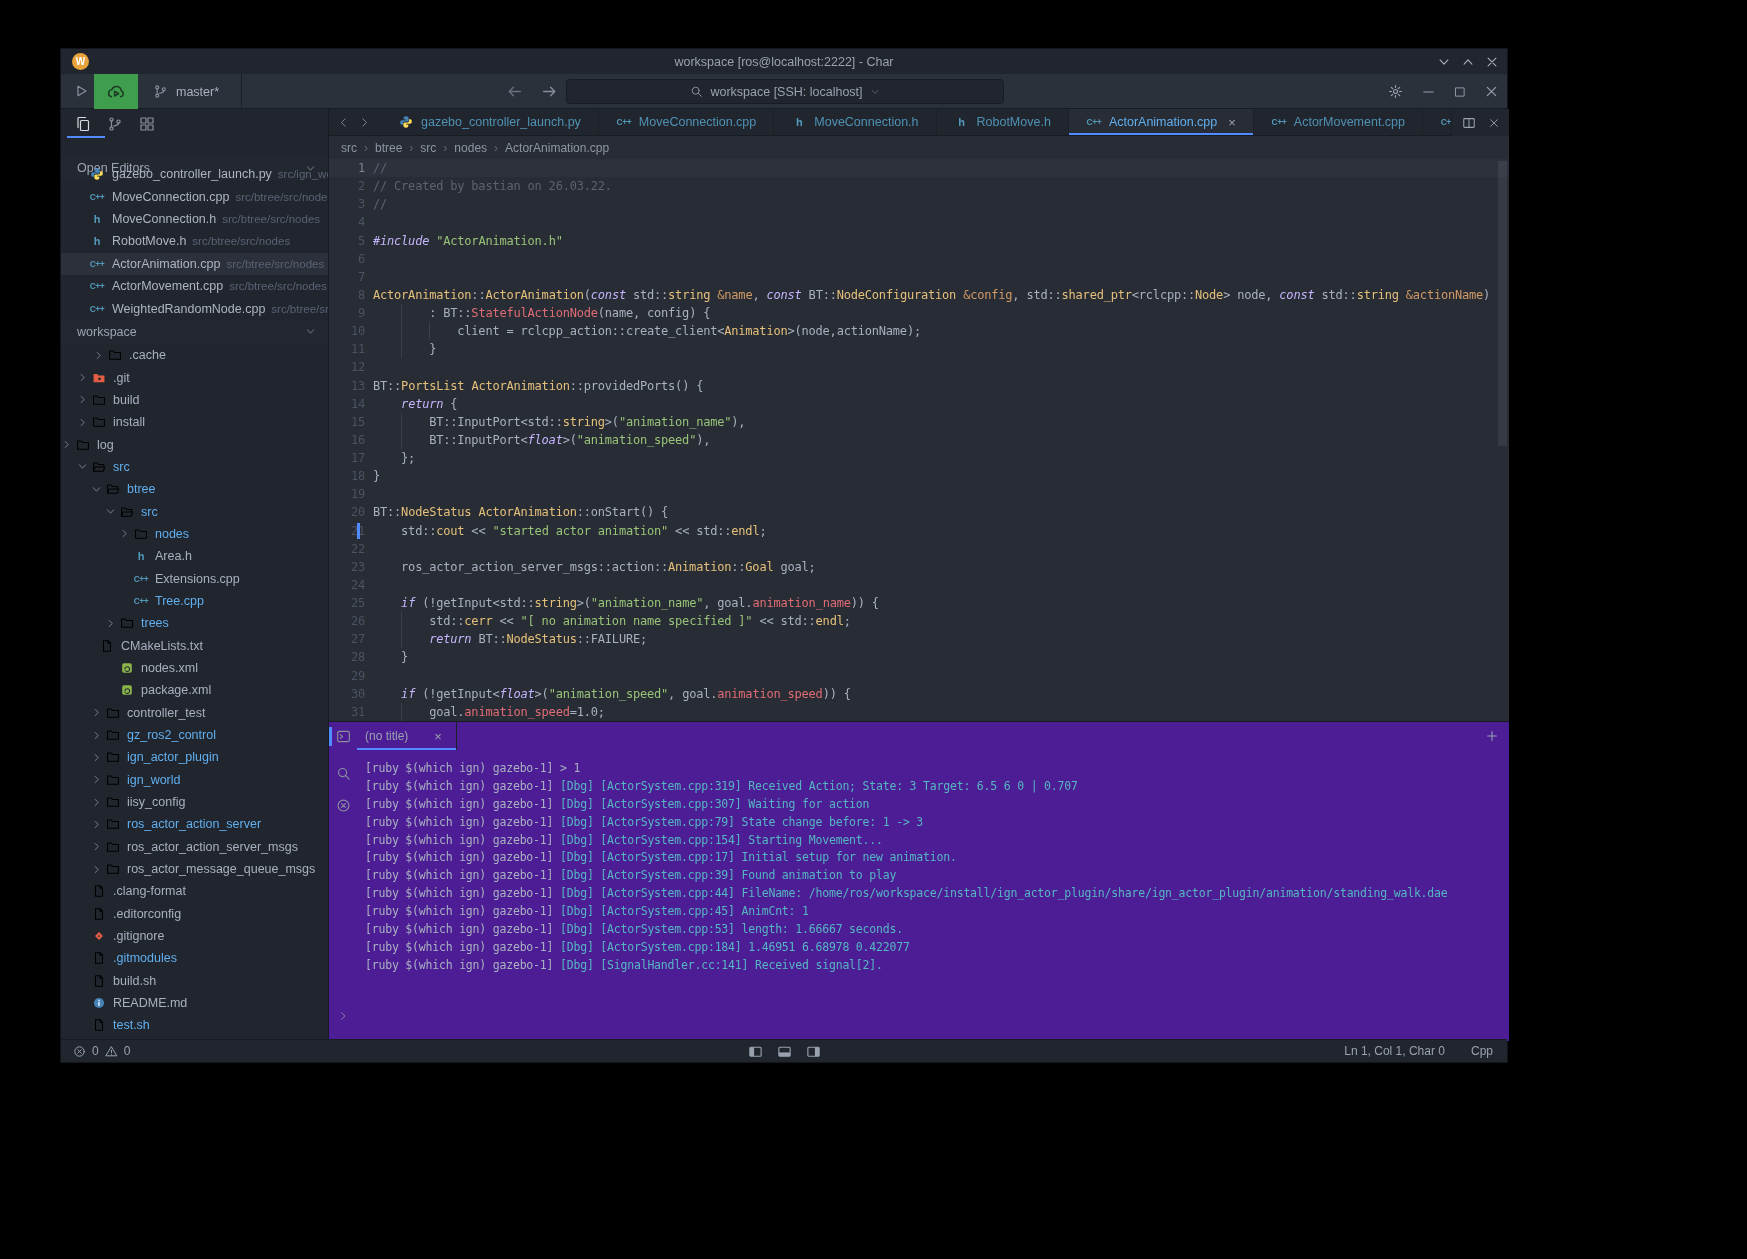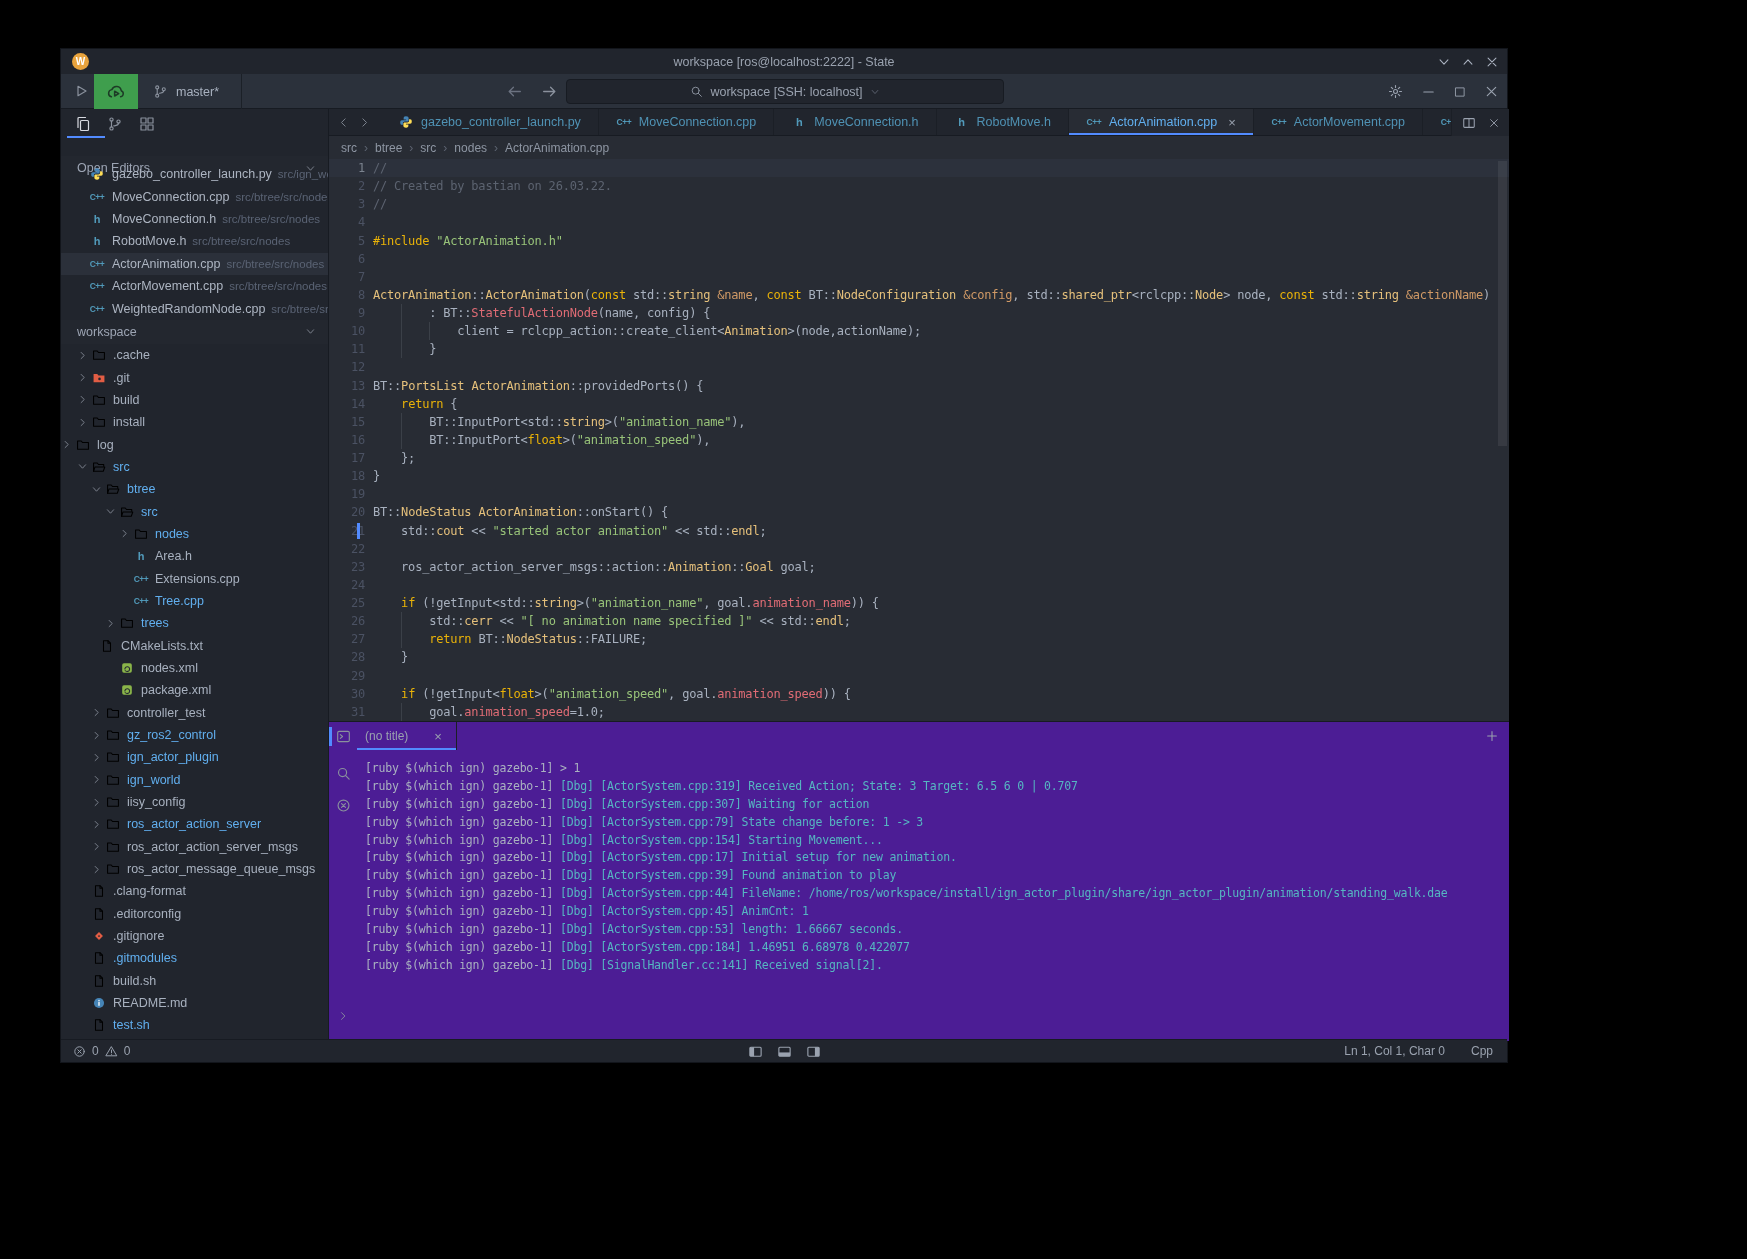--- a/index.html
+++ b/index.html
@@ -94,21 +94,21 @@
   
   .code { position:absolute; left:0; top:50px; width:100%; height:562px; overflow:hidden;
           font-family:"DejaVu Sans Mono", monospace; font-size:12px; letter-spacing:-0.2px; }
   .code-line { position:relative; height:18.13px; line-height:18.13px; white-space:pre; }
   .code-line.current { background:#2c313c; }
   .gutter { position:absolute; left:0; top:0; width:36px; text-align:right; color:#4b5263; }
   .code-line.current .gutter { color:#7b838f; }
   .ctext { position:absolute; left:44px; top:0; }
   .guide { position:absolute; top:0; width:1px; height:100%; background:#3b4048; }
   .chg { position:absolute; left:28px; top:1px; width:2.5px; height:16px; background:#528bff; }
-  .tok-c{color:#5c6370;} .tok-k{color:#eab308;} .tok-t{color:#e5c07b;} .tok-s{color:#98c379;}
+  .tok-c{color:#5c6370;} .tok-k{color:#c4b5fd;font-style:italic;} .tok-t{color:#e5c07b;} .tok-s{color:#98c379;}
   .tok-o{color:#d19a66;} .tok-r{color:#e06c75;} .tok-w{color:#a8b1bf;}
   .scroll-thumb { position:absolute; right:2px; top:2px; width:9px; height:285px; background:rgba(255,255,255,0.07); z-index:5; }
 
   
   .terminal { position:absolute; left:0; top:612px; width:100%; height:320px; background:#4c1d95;
               border-top:1px solid #171b22; }
   .term-strip { position:absolute; left:0; top:0; width:28px; height:100%; color:#8a919d; }
   .term-strip .ic { position:absolute; left:7px; width:15px; height:15px; }
   .term-active-bar { position:absolute; left:0; top:5px; width:2.5px; height:19px; background:#528bff; }
   .term-header { position:absolute; left:28px; top:0; right:0; height:28px; display:flex; }
@@ -134,21 +134,21 @@
   .sb-right { position:absolute; right:14px; top:0; height:100%; display:flex; align-items:center; gap:26px; }
 </style>
 </head>
 <body>
 
 <div class="stage">
   <div class="window">
 
     <div class="titlebar">
       <div class="logo">W</div>
-      <div class="win-title">workspace [ros@localhost:2222] - State</div>
+      <div class="win-title">workspace [ros@localhost:2222] - Char</div>
       <div class="tb-controls">
         <span class="ic">
             <svg viewBox="0 0 16 16" fill="none" stroke="currentColor" stroke-width="1.2" stroke-linecap="round" stroke-linejoin="round">
               <path d="M3.5 5.5 L8 10.5 L12.5 5.5"></path>
             </svg>
           </span>
         <span class="ic">
             <svg viewBox="0 0 16 16" fill="none" stroke="currentColor" stroke-width="1.2" stroke-linecap="round" stroke-linejoin="round">
               <path d="M3.5 10.5 L8 5.5 L12.5 10.5"></path>
             </svg>
@@ -316,21 +316,21 @@
           </div>
         <div class="section-header" style="top:210.8px;">
           <span>workspace</span>
           <span class="ic chev">
               <svg viewBox="0 0 16 16" fill="none" stroke="currentColor" stroke-width="1.2" stroke-linecap="round" stroke-linejoin="round">
                 <path d="M3.5 5.5 L8 10.5 L12.5 5.5"></path>
               </svg>
             </span>
         </div>
         <div id="tree">
-            <div class="tree-row" style="padding-left: 16px;">
+            <div class="tree-row" style="padding-left: 32px;">
               <span class="tree-chev">
                 <span class="ic">
                   <svg viewBox="0 0 16 16" fill="none" stroke="currentColor" stroke-width="1.2" stroke-linecap="round" stroke-linejoin="round">
                     <path d="M6 3.5 L10.5 8 L6 12.5"></path>
                   </svg>
                 </span>
               </span>
               <span class="ficon folder">
                 <svg viewBox="0 0 16 16" fill="none" stroke="currentColor" stroke-width="1.2" stroke-linecap="round" stroke-linejoin="round">
                   <path d="M1.8 3.4h4.2l1.4 1.8h6.8v7.6H1.8z"></path>

